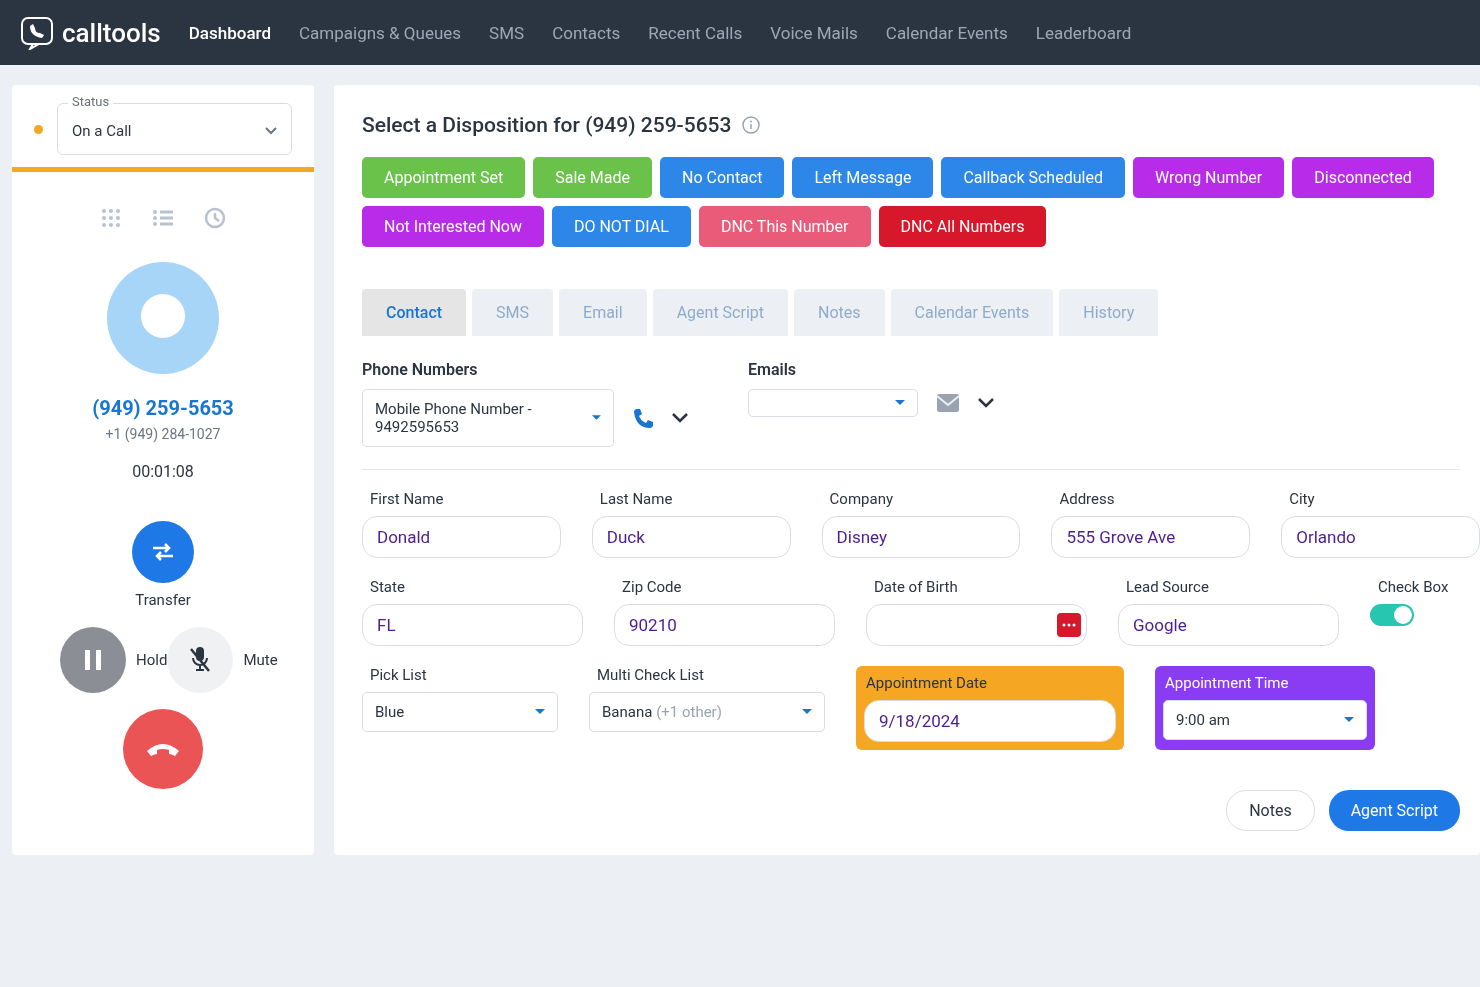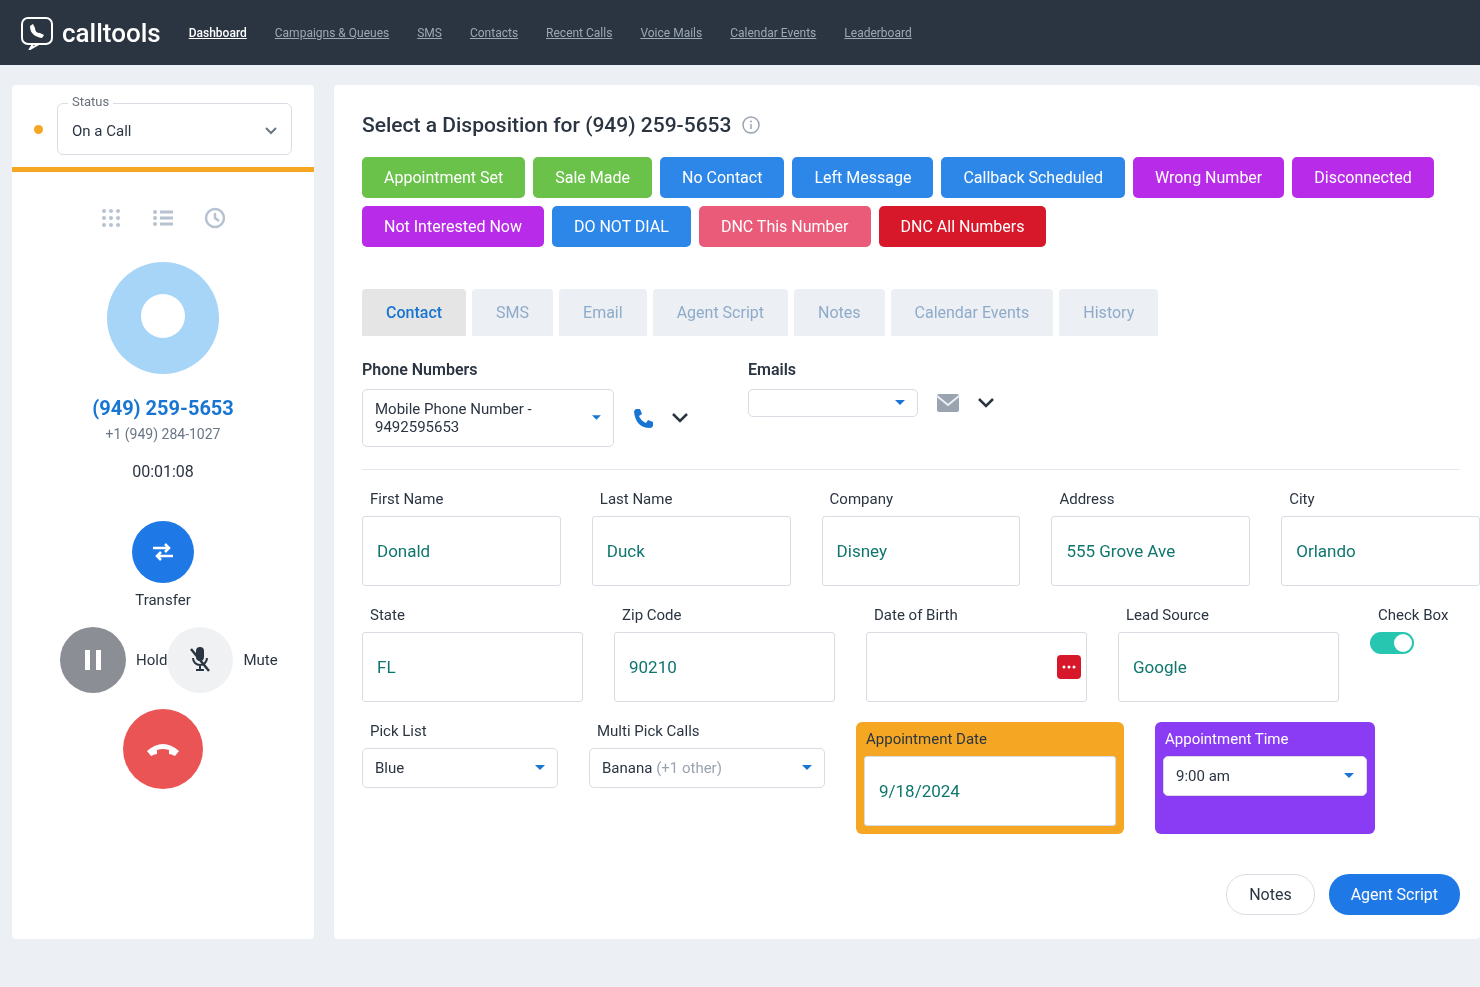--- a/index.html
+++ b/index.html
@@ -1,20 +1,20 @@
 <!DOCTYPE html>
 <html><head>
 <meta charset="utf-8">
 <style>
 * { box-sizing: border-box; margin: 0; padding: 0; font-family: -apple-system, BlinkMacSystemFont, "Segoe UI", Roboto, sans-serif; }
 body { background: #eceff4; overflow-x: hidden; }
 .topnav { background: #2b3542; height: 65px; display: flex; align-items: center; padding: 0 20px; gap: 28px; }
 .logo { display: flex; align-items: center; gap: 8px; color: #fff; font-size: 26px; font-weight: 500; }
 .logo-icon { width: 34px; height: 34px; }
-.nav-link { color: #9ca8b5; font-size: 12px; cursor: pointer; white-space: nowrap; text-decoration: underline; }
+.nav-link { color: #9ca8b5; font-size: 17px; cursor: pointer; white-space: nowrap; }
 .nav-link.active { color: #fff; font-weight: 500; }
 .layout { display: flex; gap: 20px; padding: 20px 0 20px 12px; }
 .sidebar { width: 302px; background: #fff; border-radius: 4px; flex-shrink: 0; overflow: hidden; }
 .status-wrap { padding: 18px 22px 12px; display: flex; align-items: center; gap: 14px; }
 .status-dot { width: 9px; height: 9px; background: #f5a623; border-radius: 50%; flex-shrink: 0; }
 .status-box { border: 1px solid #d8dde3; border-radius: 6px; padding: 10px 14px 14px; flex: 1; position: relative; }
 .status-lbl { position: absolute; top: -10px; left: 10px; background: #fff; padding: 0 4px; font-size: 13px; color: #69707a; }
 .status-row { display: flex; justify-content: space-between; align-items: center; font-size: 15px; color: #2b3542; margin-top: 8px; }
 .orange-bar { height: 5px; background: #f5a623; }
 .tool-icons { display: flex; justify-content: center; gap: 28px; padding: 34px 0 22px; }
@@ -50,21 +50,21 @@
 .sec-col { }
 .sec-lbl { font-size: 16px; font-weight: 600; color: #2b3542; margin-bottom: 10px; }
 .sec-ctrl { display: flex; align-items: center; gap: 18px; }
 .sel { border: 1px solid #d8dde3; border-radius: 5px; padding: 10px 12px; font-size: 15px; color: #2b3542; display: flex; align-items: center; justify-content: space-between; cursor: pointer; background: #fff; }
 .sel-250 { width: 252px; }
 .sel-170 { width: 170px; }
 .form-divider { border: none; border-top: 1px solid #e4e8ee; margin: 22px 20px 0 0; }
 .form-grid { display: flex; flex-wrap: nowrap; gap: 31px; margin-top: 20px; overflow: hidden; }
 .field { display: flex; flex-direction: column; gap: 8px; min-width: 196px; }
 .field-lbl { font-size: 15px; color: #2b3542; padding-left: 8px; }
-.field-input { border: 1px solid #d8dde3; border-radius: 3px; padding: 24px 14px; font-size: 17px; color: #0f766e; background: #fff; width: 100%; }
+.field-input { border: 1px solid #d8dde3; border-radius: 15px; padding: 10px 14px; font-size: 17px; color: #4c1d95; background: #fff; width: 100%; }
 .toggle { width: 44px; height: 22px; background: #26c6b0; border-radius: 11px; position: relative; cursor: pointer; }
 .toggle-knob { position: absolute; right: 2px; top: 2px; width: 18px; height: 18px; background: #fff; border-radius: 50%; }
 .hl-orange { background: #f5a623; padding: 8px 8px 8px 8px; border-radius: 6px; }
 .hl-orange .field-lbl { color: #2b3542; padding-left: 2px; }
 .hl-purple { background: #8a3cf5; padding: 8px 8px; border-radius: 6px; }
 .hl-purple .field-lbl { color: #fff; padding-left: 2px; }
 .dob-box { position: relative; }
 .dob-badge { position: absolute; right: 6px; top: 50%; transform: translateY(-50%); width: 24px; height: 24px; background: #d6182a; border-radius: 4px; display: flex; align-items: center; justify-content: center; }
 .bottom-btns { display: flex; gap: 14px; justify-content: flex-end; margin-top: 40px; padding-right: 20px; }
 .bbtn { padding: 10px 22px; border-radius: 20px; font-size: 16px; cursor: pointer; }
@@ -311,21 +311,21 @@
       <div class="field">
           <div class="field-lbl">Pick List</div>
         <div class="sel" style="width:196px">
             <span>Blue</span>
             <svg width="10" height="6" viewBox="0 0 10 6">
               <path d="M0 0 L5 5 L10 0" fill="#1876d2"></path>
             </svg>
           </div>
       </div>
       <div class="field" style="min-width:210px">
-          <div class="field-lbl">Multi Pick Calls</div>
+          <div class="field-lbl">Multi Check List</div>
         <div class="sel" style="width:236px">
             <span><span>Banana</span> <span class="multi-sub">(+1 other)</span></span>
             <svg width="10" height="6" viewBox="0 0 10 6">
               <path d="M0 0 L5 5 L10 0" fill="#1876d2"></path>
             </svg>
           </div>
       </div>
       <div class="field hl-orange" style="min-width:220px">
           <div class="field-lbl">Appointment Date</div>
           <input class="field-input" value="9/18/2024" style="">

